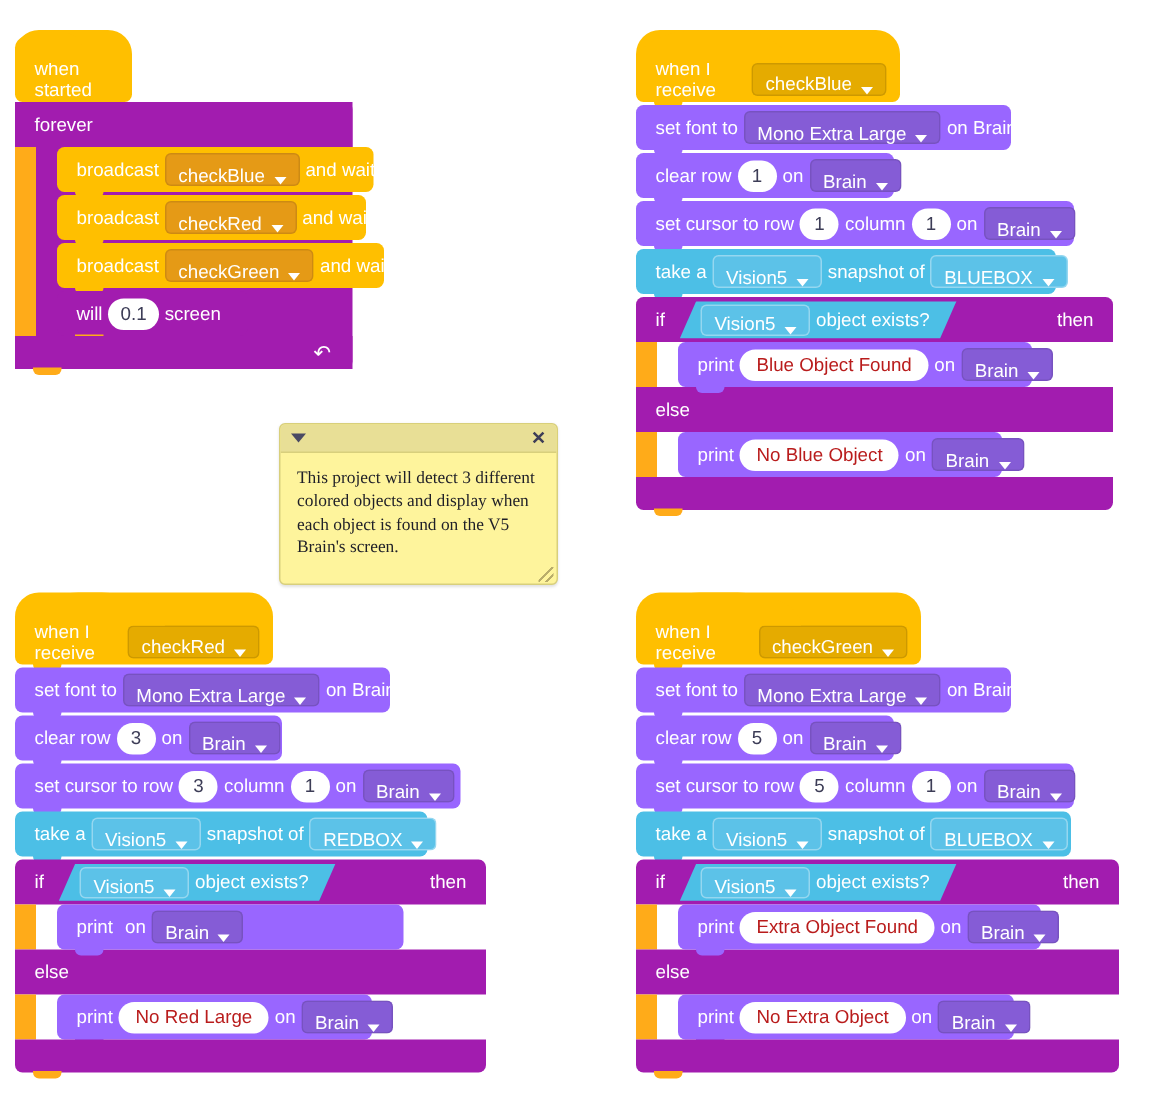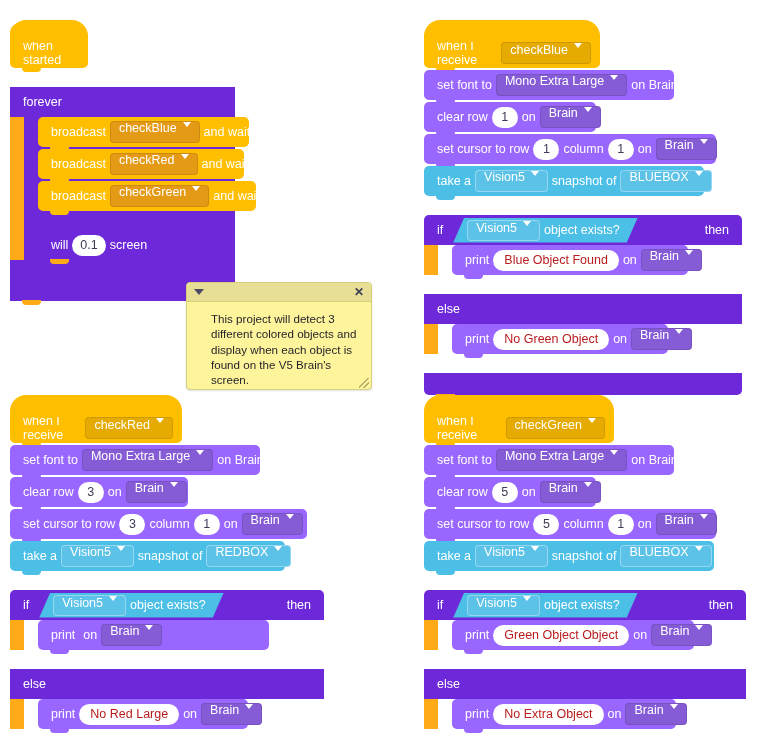--- a/index.html
+++ b/index.html
@@ -33,30 +33,30 @@
   .nub{
     position:absolute;left:12px;bottom:-4px;
     width:19px;height:5px;
     border-radius:0 0 4px 4px;
     background:inherit;
   }
 
   
   .c-event{background:#FFBF00;}
   .c-event .dd{background:#E5AB00;}
-  .c-control{background:#6d28d9;margin-top:19px;}
+  .c-control{background:#a21caf;}
   .c-control .dd{background:#E59A16;}
   .c-look{background:#9966FF;}
   .c-look .dd{background:#855CD6;}
   .c-sense{background:#4CBFE6;}
   .c-sense .dd{background:#5CC2E8;}
 
   
   .dd{
-    display:inline-flex;align-items:flex-start;gap:6px;
+    display:inline-flex;align-items:flex-end;gap:6px;
     height:22px;padding:0 8px;
     border-radius:4px;
     color:#fff;font-size:12.5px;
     border:1px solid rgba(0,0,0,.10);
     box-sizing:border-box;
   }
   .dd.light{border:1px solid rgba(255,255,255,.35);}
   .caret{
     width:0;height:0;
     border-left:4.5px solid transparent;
@@ -161,23 +161,23 @@
     width:0;height:0;
     border-left:5px solid transparent;
     border-right:5px solid transparent;
     border-top:6px solid #4a4a63;
   }
   .cm-close{
     font-size:12px;color:#3d3d57;font-weight:bold;line-height:1;
     font-family:"Liberation Sans",sans-serif;
   }
   .comment-body{
-    padding:9px 10px 6px 24px;
+    padding:9px 10px 6px 11px;
     font-size:11.6px;line-height:1.32;color:#1f1f28;
-    font-family:Liberation Sans, sans-serif;
+    font-family:Liberation Serif, serif;
     white-space:pre-wrap;
   }
   .cm-resize{
     position:absolute;right:2px;bottom:1px;
     width:10px;height:10px;
     background:
       linear-gradient(135deg,transparent 45%,#b9ad6a 45%,#b9ad6a 55%,transparent 55%),
       linear-gradient(135deg,transparent 70%,#b9ad6a 70%,#b9ad6a 80%,transparent 80%);
   }
 </style>
@@ -336,21 +336,21 @@
         </div>
       </div>
 
       <div class="cbar c-control bar-mid" style="width:318px;">
         <span class="lbl">else</span>
       </div>
 
       <div class="cmouth" style="border-left-color:#FFAB19;">
         <div class="blk c-look" style="width:216px;">
           <span class="lbl">print</span>
-          <span class="txt">No Green Object</span>
+          <span class="txt">No Blue Object</span>
           <span class="lbl">on</span>
           <span class="dd">
             <span>Brain</span>
             <i class="caret"></i>
           </span>
           <div class="nub" style="background:#9966FF;"></div>
         </div>
       </div>
 
       <div class="cfoot c-control" style="width:318px;">
@@ -551,21 +551,21 @@
             </span>
             <span class="lbl">object exists?</span>
           </span>
         </span>
         <span class="lbl">then</span>
       </div>
 
       <div class="cmouth" style="border-left-color:#FFAB19;">
         <div class="blk c-look" style="width:242px;">
           <span class="lbl">print</span>
-          <span class="txt">Green Object Object</span>
+          <span class="txt">Extra Object Found</span>
           <span class="lbl">on</span>
           <span class="dd">
             <span>Brain</span>
             <i class="caret"></i>
           </span>
           <div class="nub" style="background:#9966FF;"></div>
         </div>
       </div>
 
       <div class="cbar c-control bar-mid" style="width:322px;">

